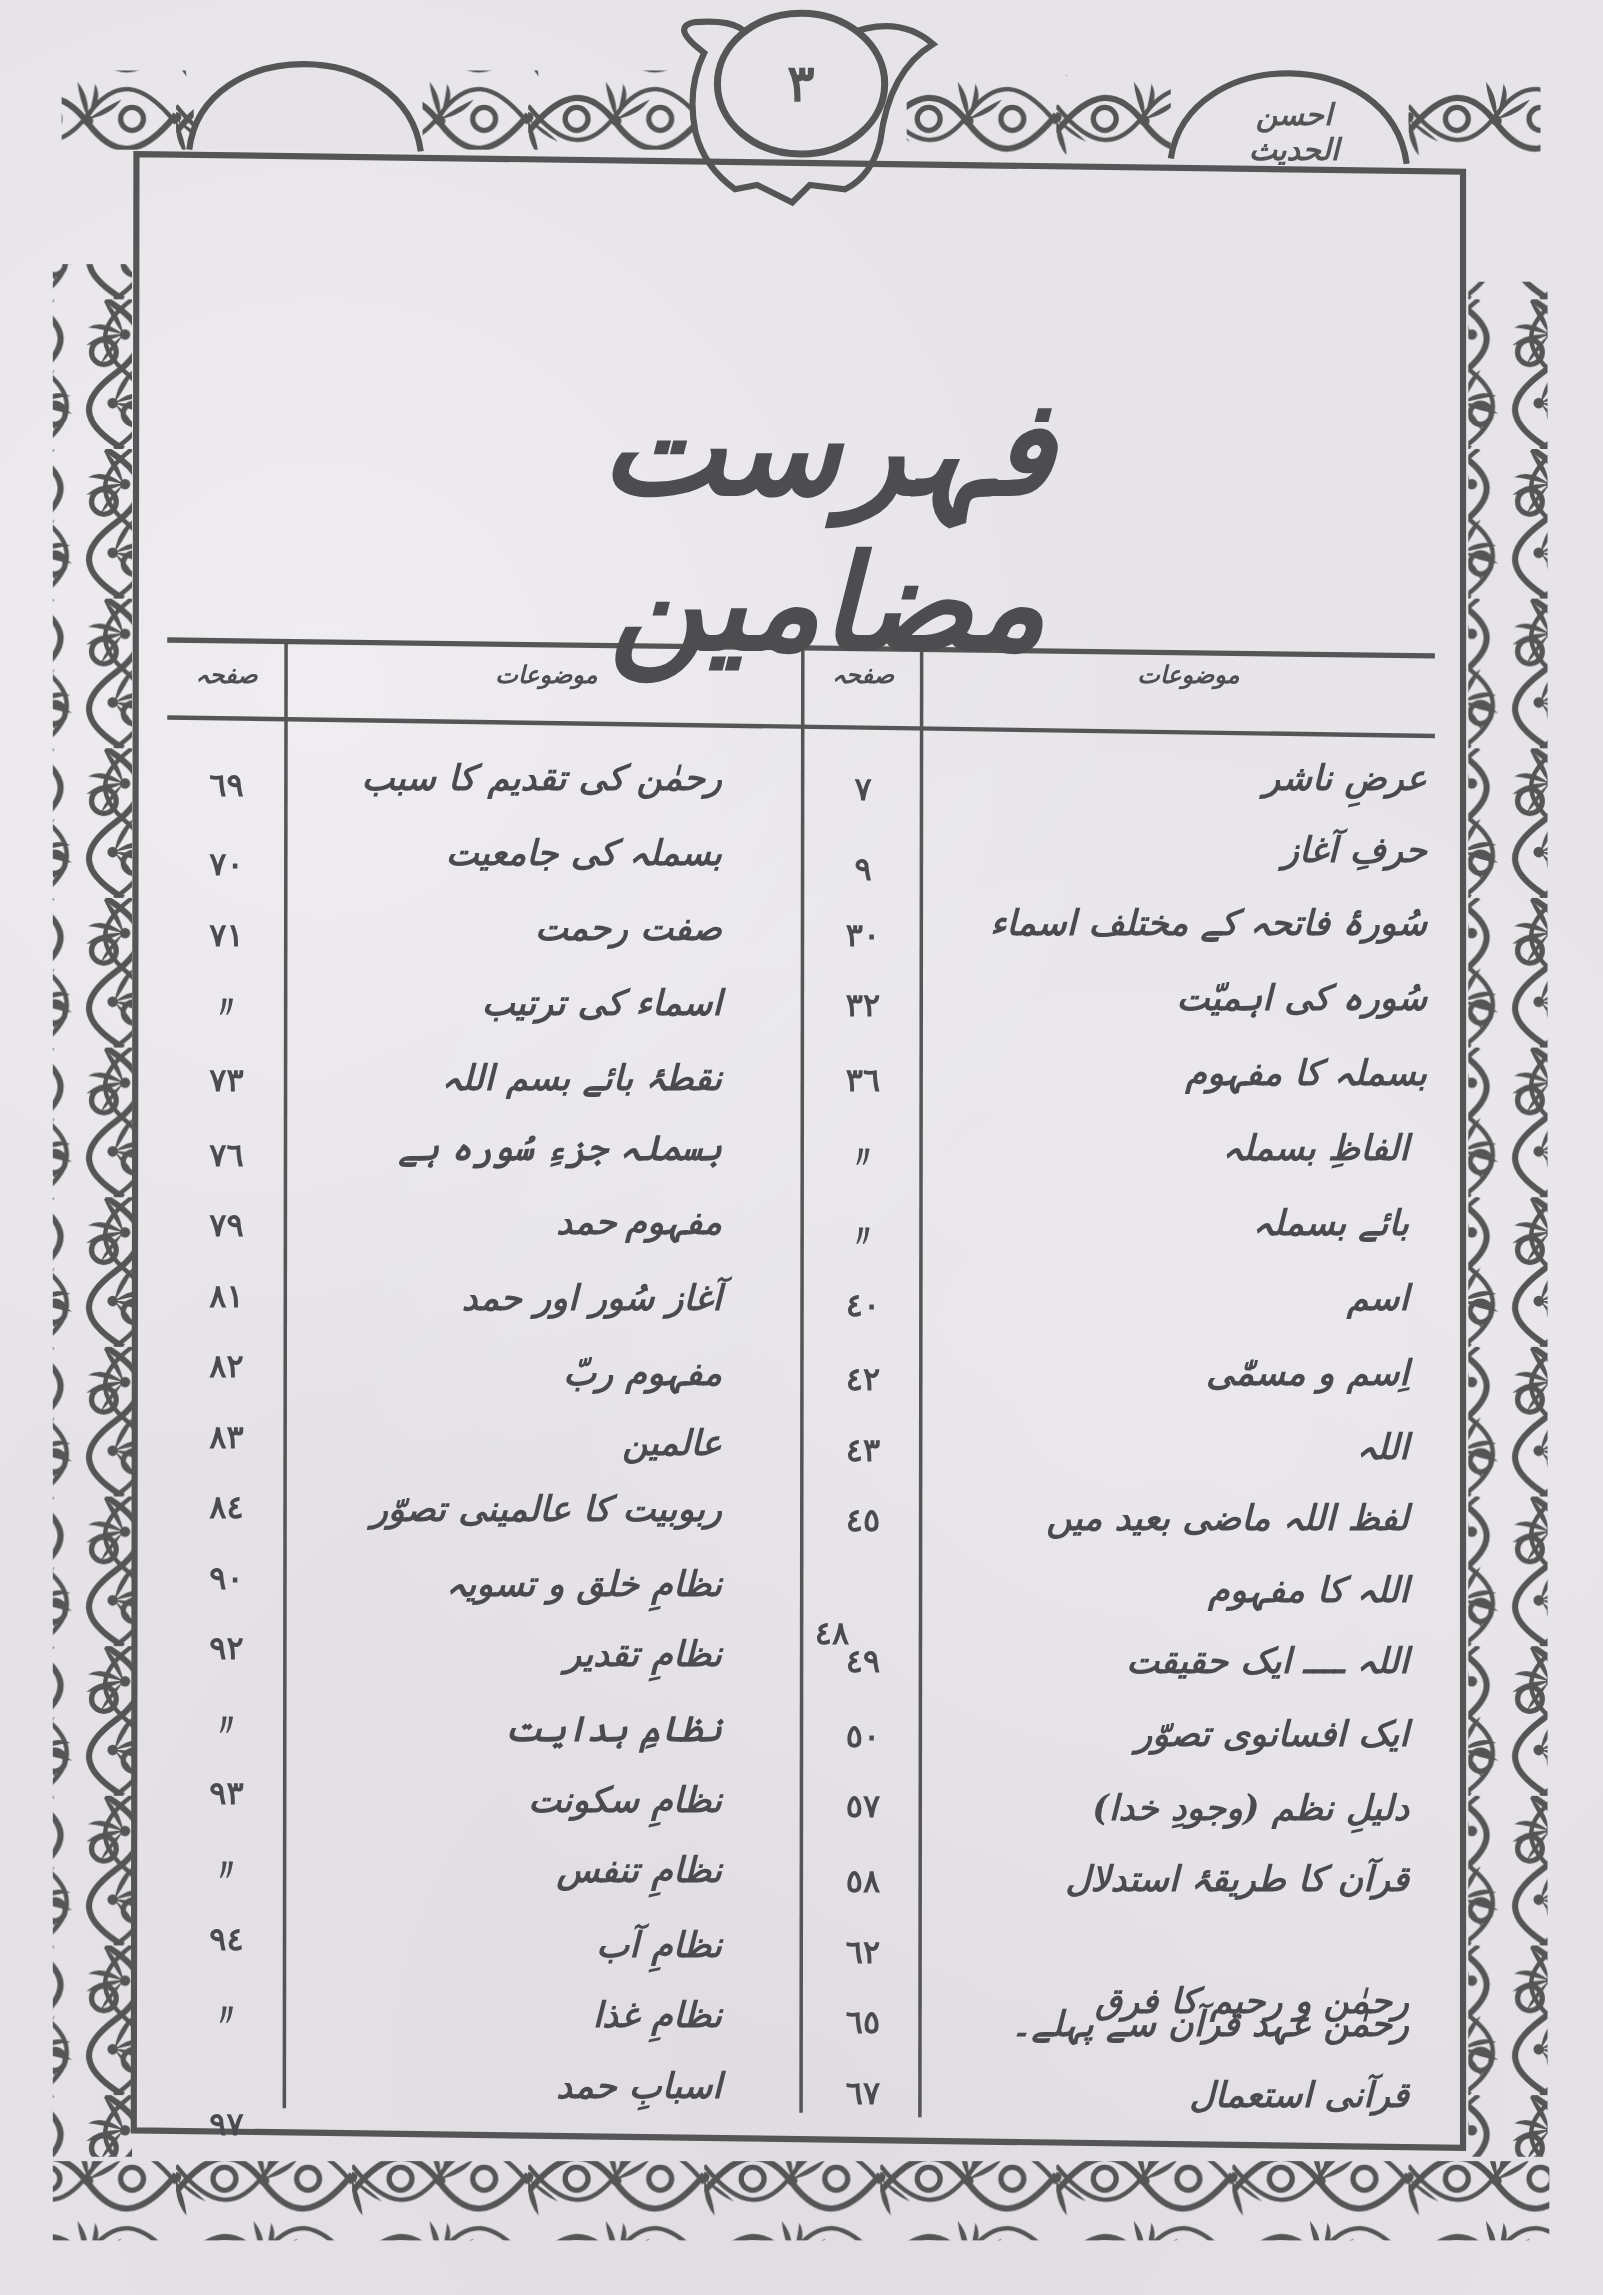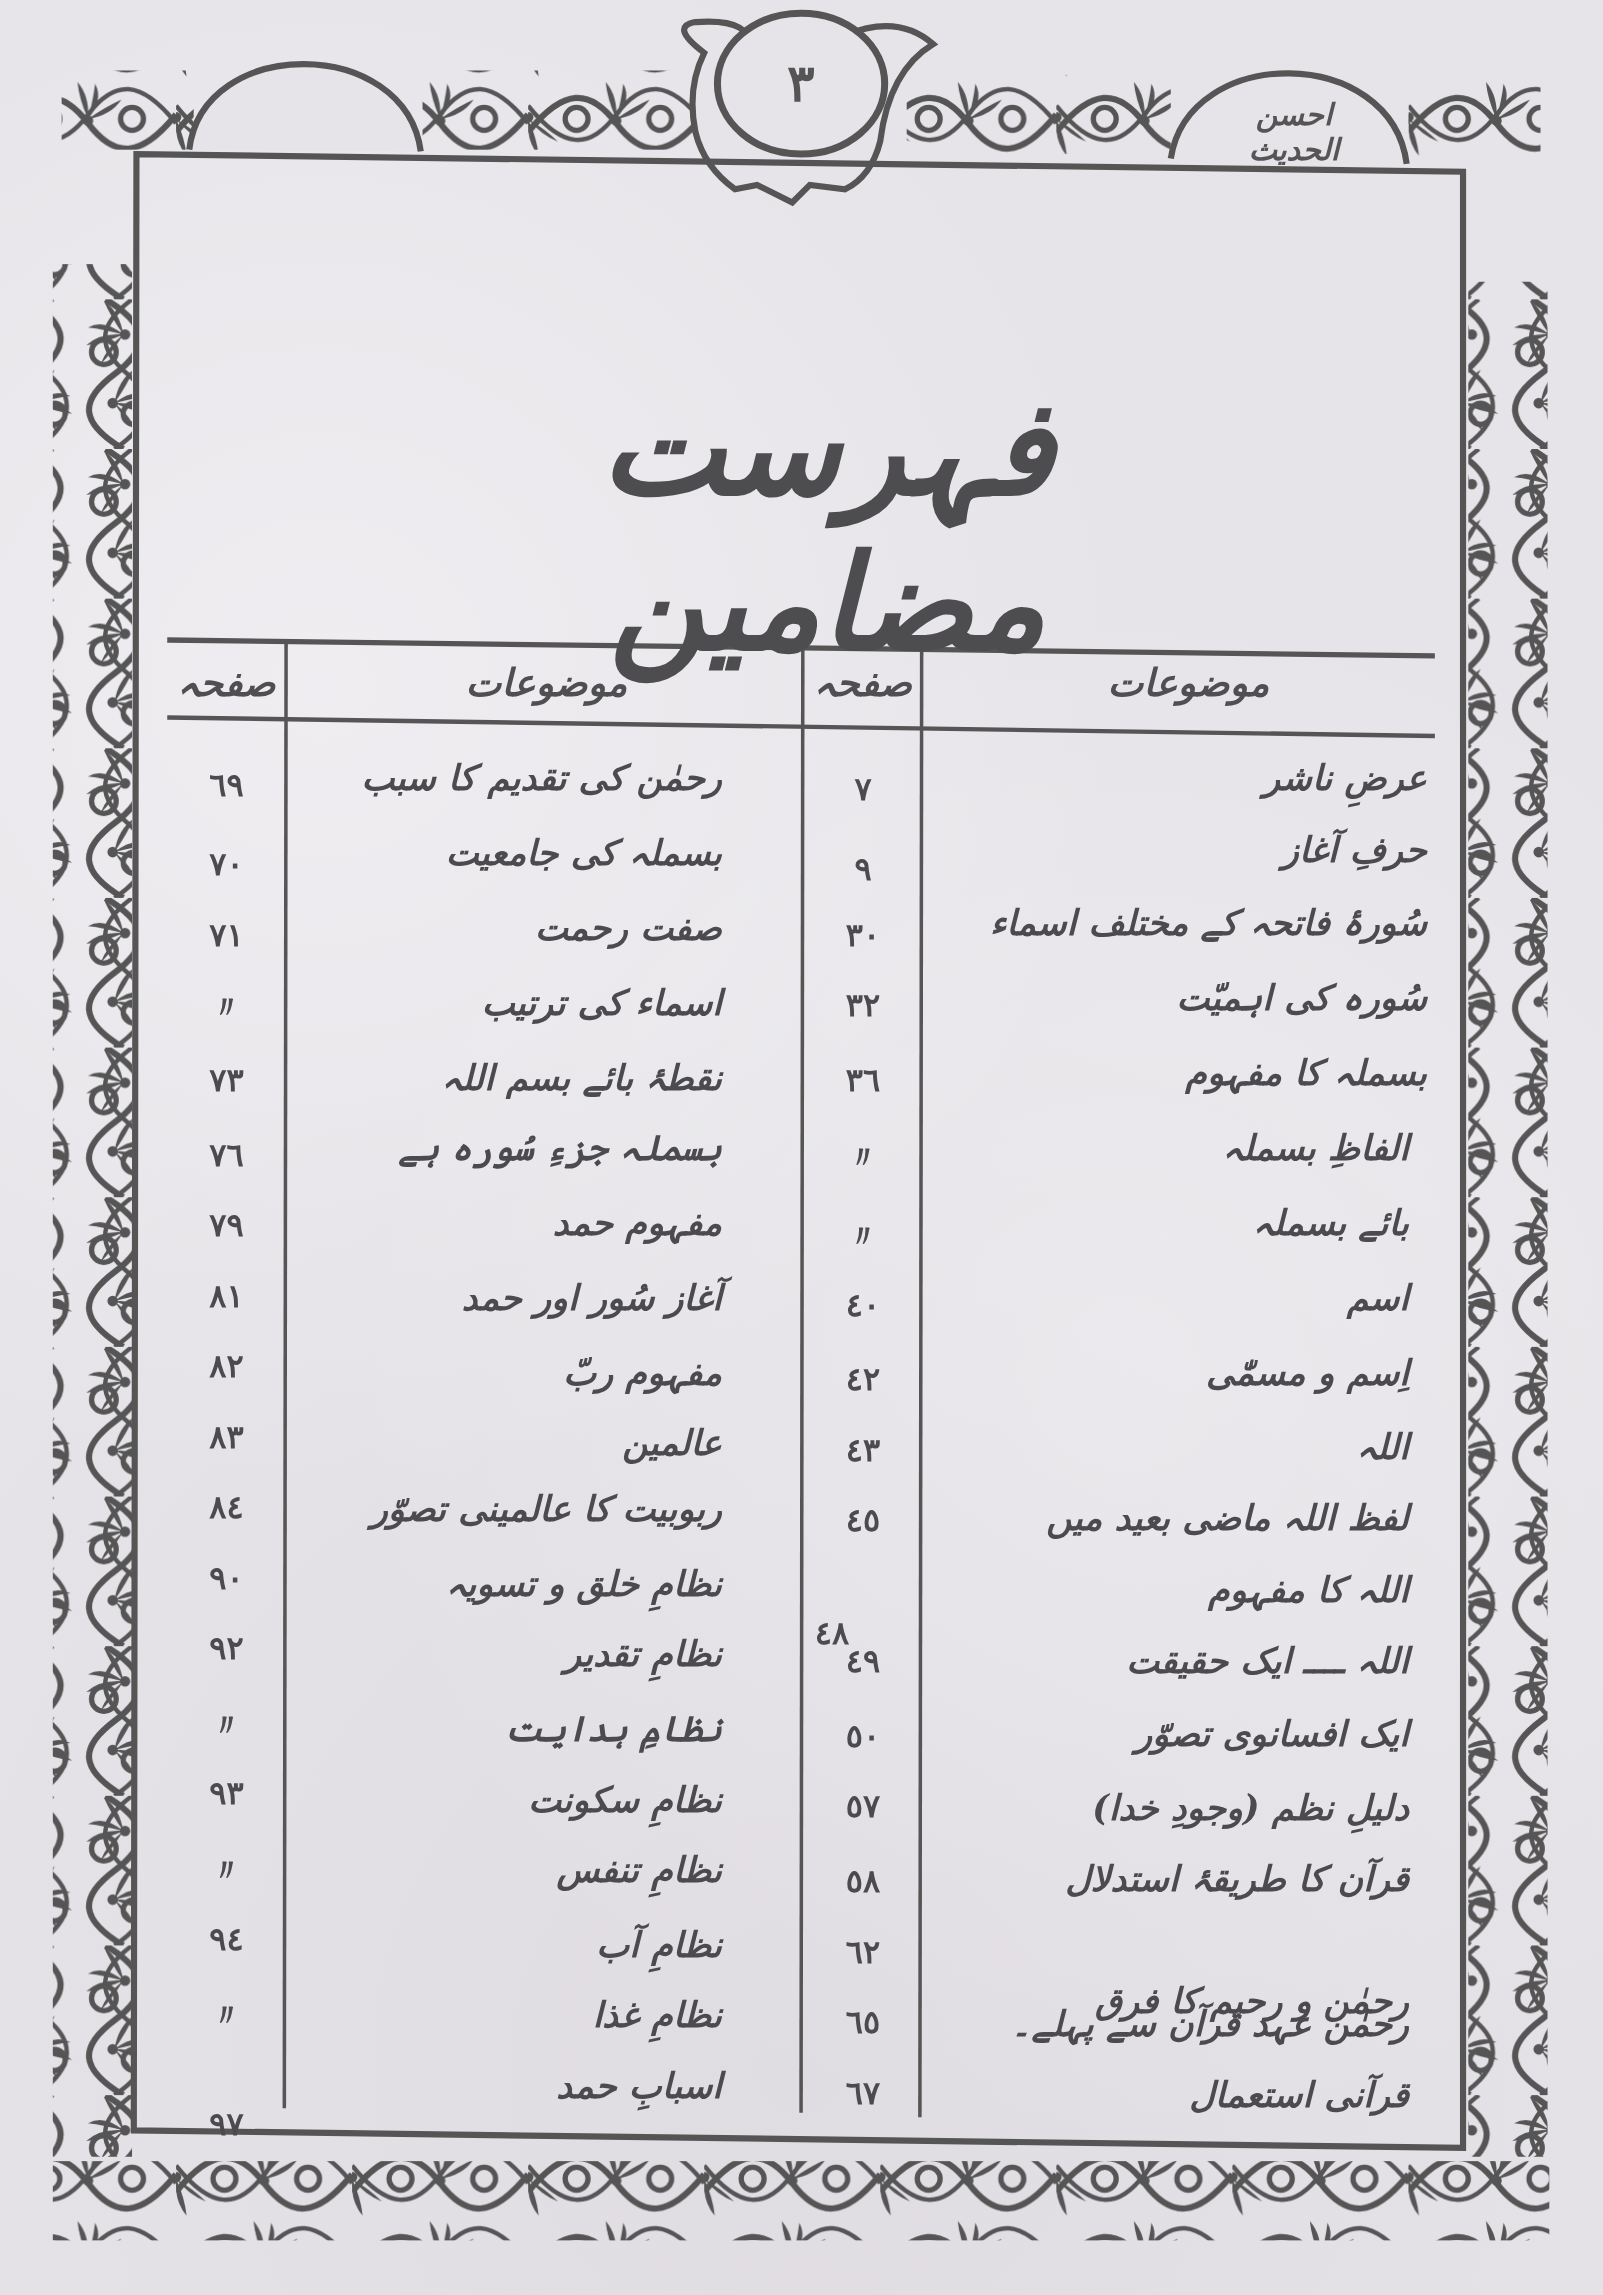--- a/index.html
+++ b/index.html
@@ -27,21 +27,21 @@
     font-family: "DejaVu Serif", serif; font-size: 30px; font-style: italic; font-weight: bold;
     color: #555; direction: rtl;
   }
   .page-title {
     left: 493px; top: 370px; width: 669px; text-align: center; direction: rtl;
     font-family: "DejaVu Serif", serif; font-size: 132px; font-weight: bold; font-style: italic;
     color: #4d4d50; letter-spacing: -3.5px;
   }
   .col-head {
     top: 660px; height: 53px; text-align: center; direction: rtl;
-    font-family: "DejaVu Serif", serif; font-size: 38px; font-weight: bold; font-style: italic;
+    font-family: "DejaVu Serif", serif; font-size: 24px; font-weight: bold; font-style: italic;
     color: #4f4f52;
   }
   .row-topic {
     direction: rtl; text-align: right; white-space: nowrap;
     font-family: "DejaVu Serif", serif; font-size: 35px; font-weight: bold; font-style: italic;
     color: #4b4b4f;
   }
   .row-page {
     text-align: center; font-family: "DejaVu Serif", serif;
     font-size: 32px; font-weight: bold; color: #4b4b4f;
@@ -187,21 +187,21 @@
 
   <div class="abs row-topic" style="right:881px; top:982px;">اسماء کی ترتیب</div>
   <div class="abs row-page" style="left:167px; width:119px; top:986px;">〃</div>
 
   <div class="abs row-topic" style="right:881px; top:1057px;">نقطۂ بائے بسم اللہ</div>
   <div class="abs row-page" style="left:167px; width:119px; top:1061px;">٧٣</div>
 
   <div class="abs row-topic" style="right:881px; top:1127px;">بسملہ جزءِ سُورہ ہے</div>
   <div class="abs row-page" style="left:167px; width:119px; top:1136px;">٧٦</div>
 
-  <div class="abs row-topic" style="right:881px; top:1202px;">مفہوم حمد</div>
+  <div class="abs row-topic" style="right:881px; top:1202px;font-family:Liberation Serif, serif;">مفہوم حمد</div>
   <div class="abs row-page" style="left:167px; width:119px; top:1206px;">٧٩</div>
 
   <div class="abs row-topic" style="right:881px; top:1277px;">آغاز سُور اور حمد</div>
   <div class="abs row-page" style="left:167px; width:119px; top:1277px;">٨١</div>
 
   <div class="abs row-topic" style="right:881px; top:1352px;">مفہوم ربّ</div>
   <div class="abs row-page" style="left:167px; width:119px; top:1347px;">٨٢</div>
 
   <div class="abs row-topic" style="right:881px; top:1422px;">عالمین</div>
   <div class="abs row-page" style="left:167px; width:119px; top:1418px;">٨٣</div>

